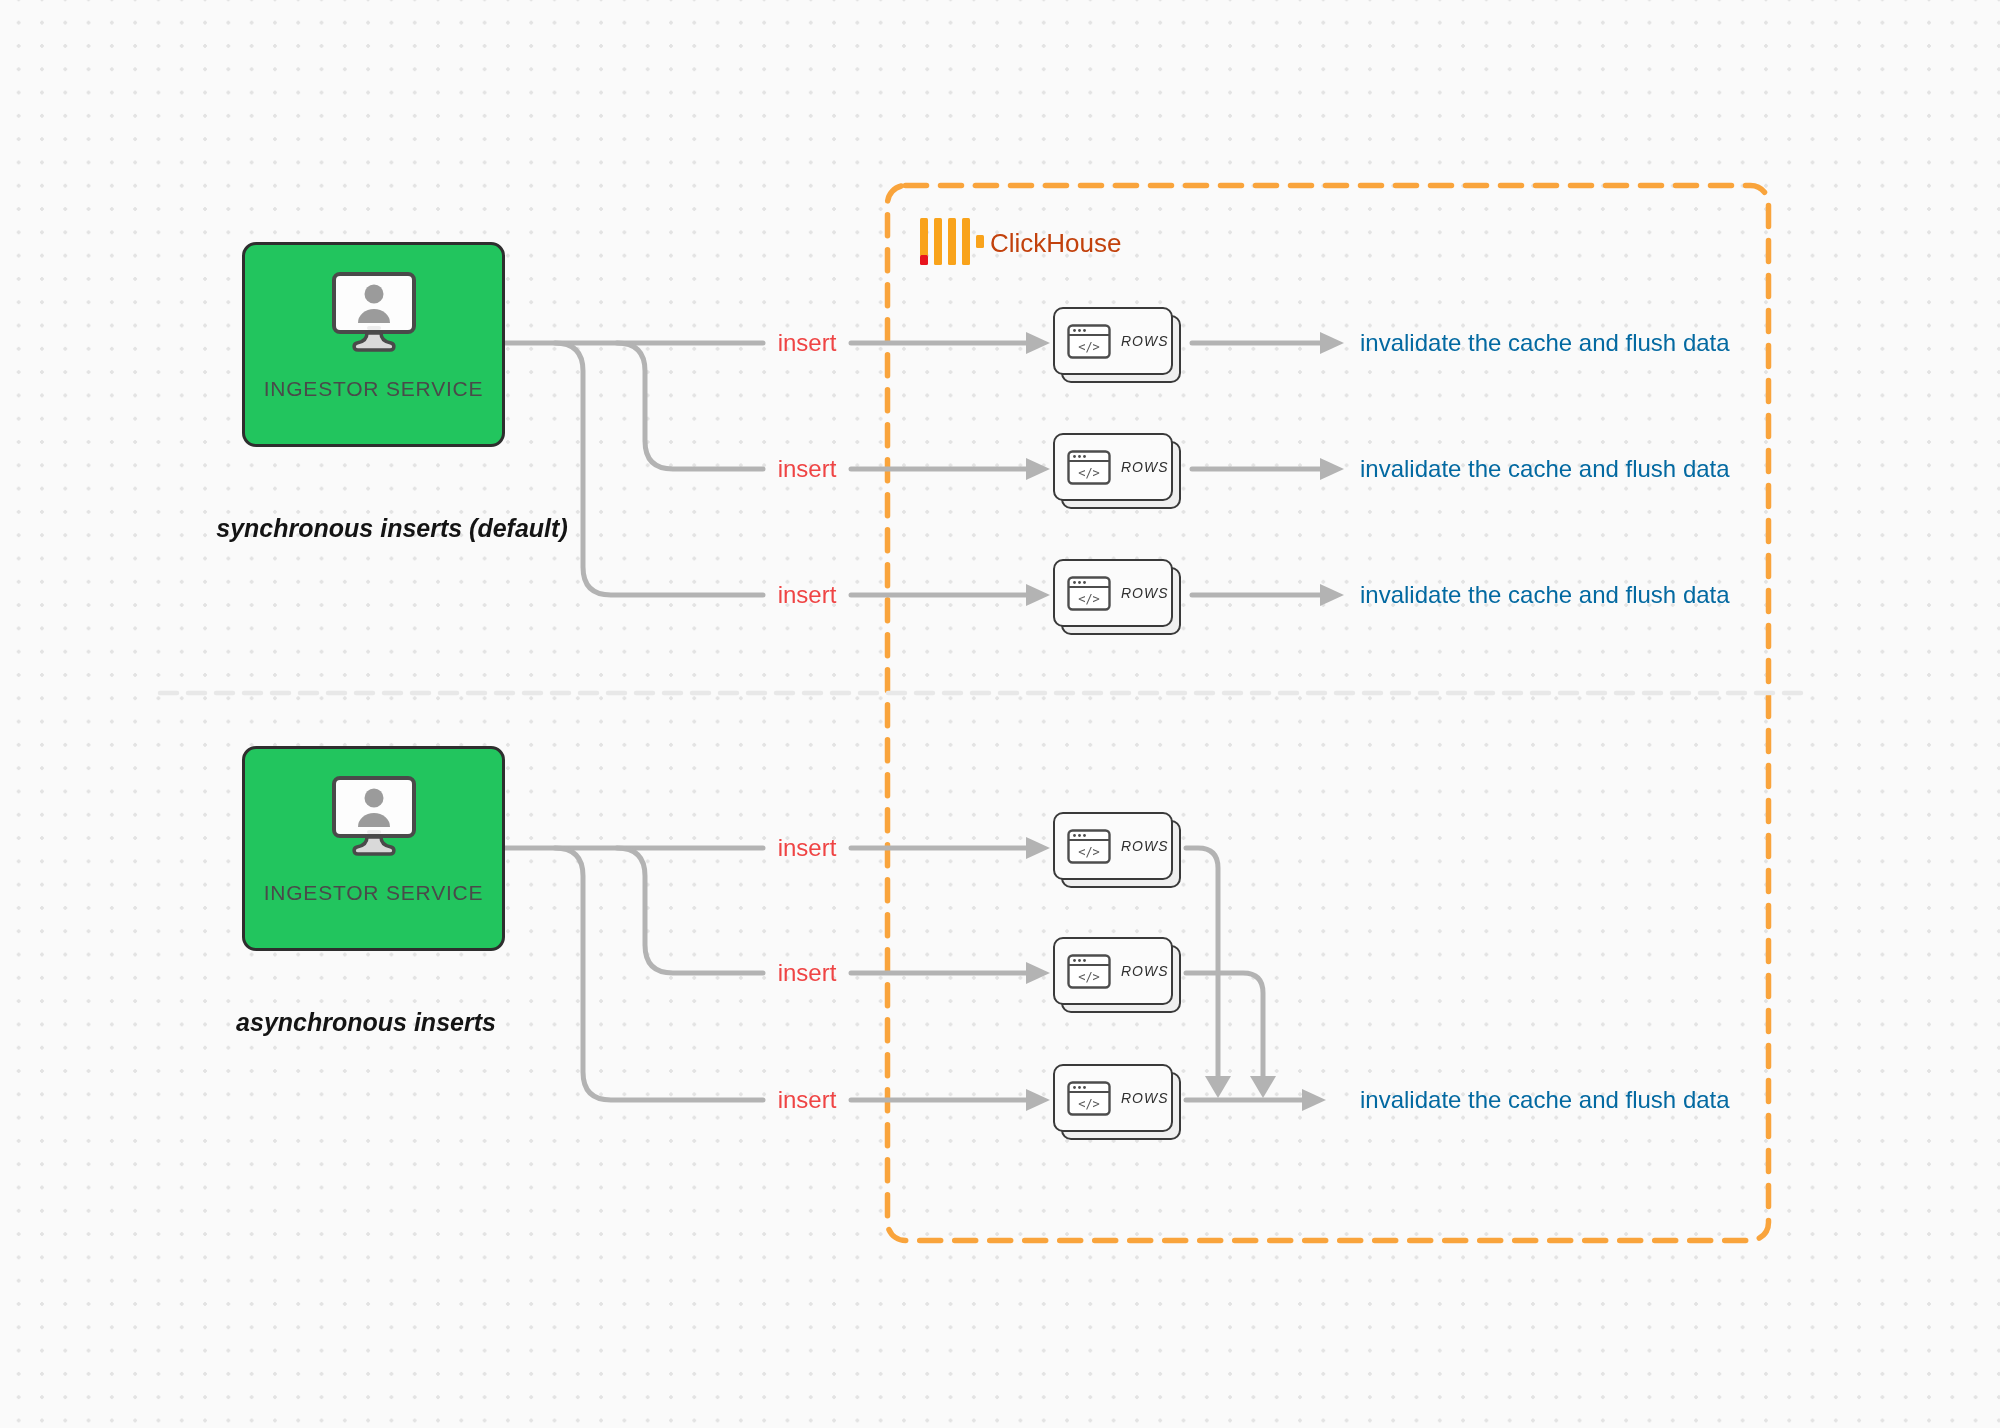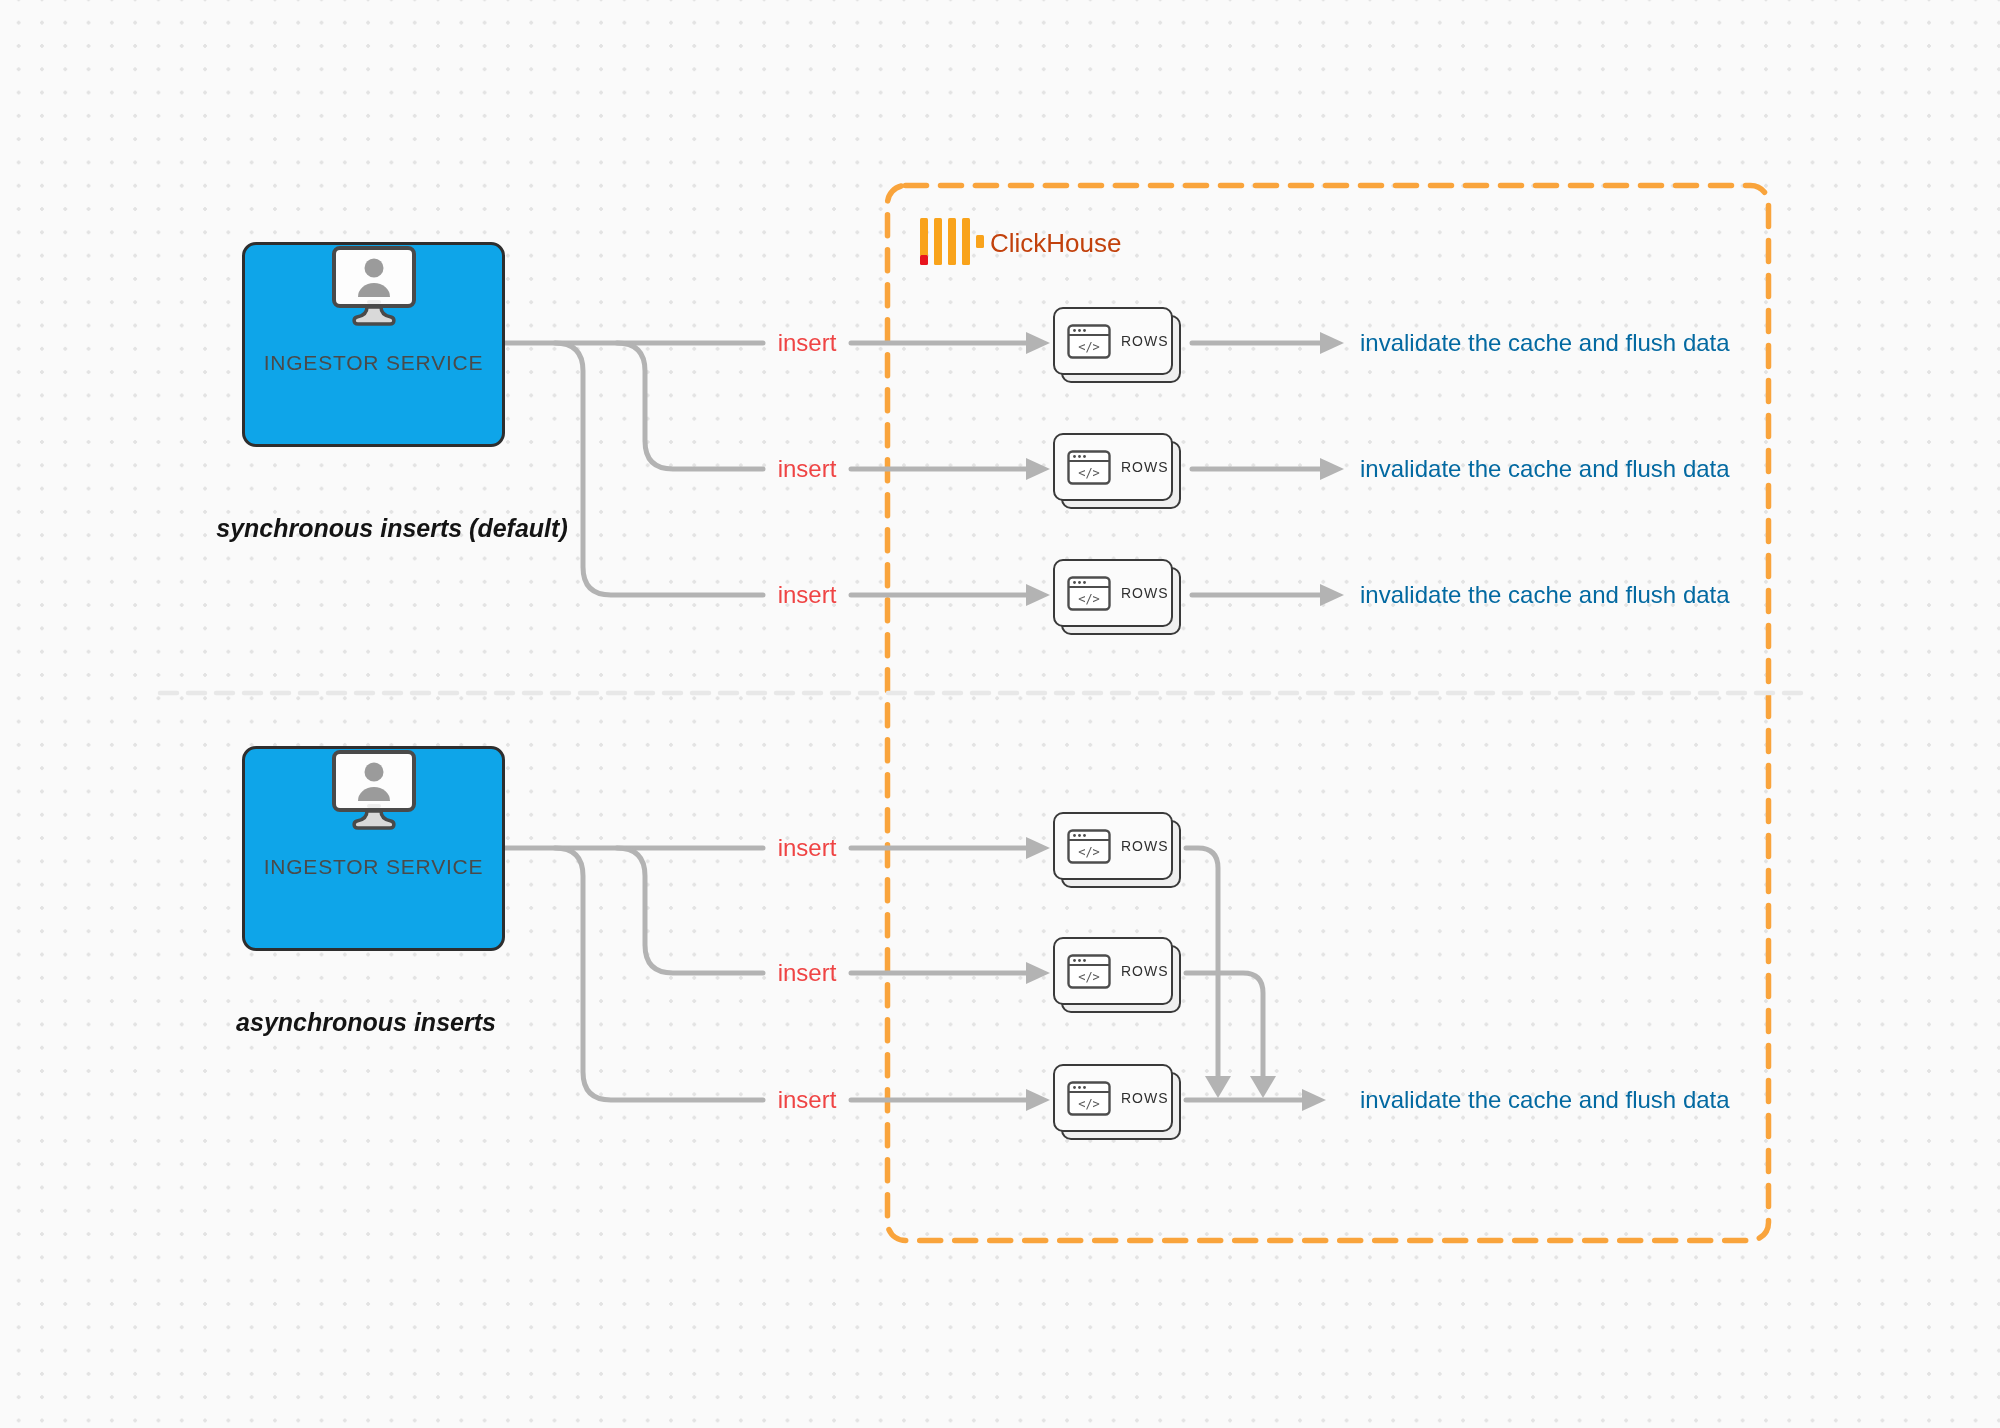--- a/index.html
+++ b/index.html
@@ -10,23 +10,23 @@
     background-image:radial-gradient(circle,#e3e3e3 1.7px,transparent 2px);
     background-size:23.3px 23.3px;
     background-position:7px 11px;
   }
   .abs{position:absolute;}
   svg.layer{position:absolute;left:0;top:0;}
 
   
   .ingestor{
     position:absolute;width:263px;height:205px;
-    background:#0ea5e9;border:3.5px solid #2e2e2e;border-radius:14px;
+    background:#22c55e;border:3.5px solid #2e2e2e;border-radius:14px;
     box-sizing:border-box;display:flex;flex-direction:column;
-    align-items:center;justify-content:flex-start;
+    align-items:center;justify-content:flex-start;padding-top:26px;
   }
   .ingestor .svc-label{
     margin-top:14px;font-size:21px;letter-spacing:0.8px;color:#4a4a4a;
   }
 
   
   .caption{
     position:absolute;transform:translate(-50%,-50%);
     font-size:25px;font-weight:bold;color:#141414;white-space:nowrap;font-style:italic;
   }
@@ -50,21 +50,21 @@
     background:#efefef;border:2.5px solid #3a3a3a;border-radius:10px;
     box-sizing:border-box;
   }
   .rows-card .card-front{
     position:absolute;left:0;top:0;width:120px;height:68px;
     background:#fbfbfb;border:2.5px solid #3a3a3a;border-radius:10px;
     box-sizing:border-box;display:flex;align-items:center;
     justify-content:flex-start;padding-left:12px;gap:10px;
   }
   .rows-card .rows-text{
-    font-size:14px;letter-spacing:1px;color:#2f2f2f;
+    font-style:italic;font-size:14px;letter-spacing:1px;color:#2f2f2f;
   }
 
   
   .ch-title{
     position:absolute;transform:translate(0,-50%);
     font-size:26px;font-weight:500;color:#c2410c;white-space:nowrap;
   }
 </style>
 </head>
 <body>

